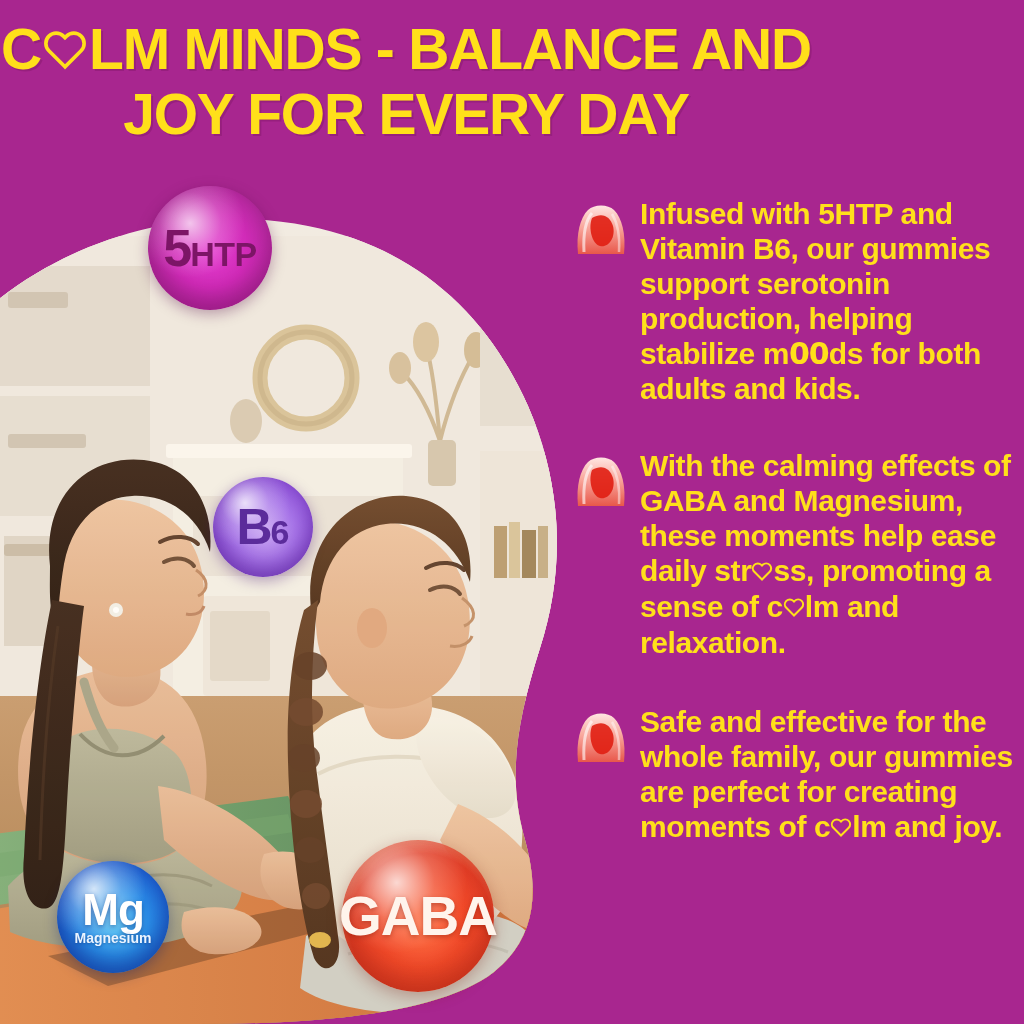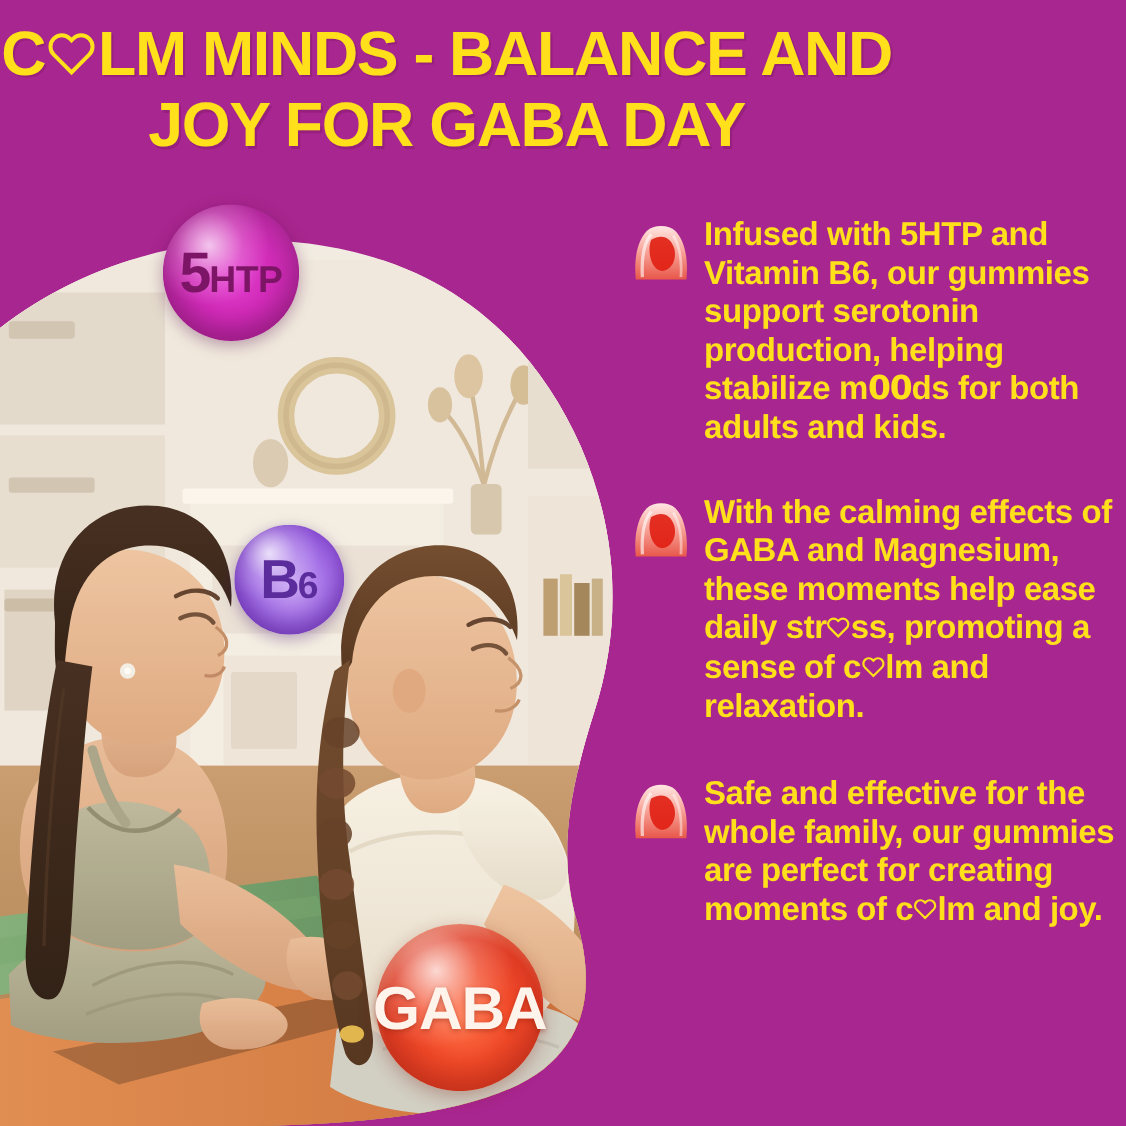--- a/index.html
+++ b/index.html
@@ -319,21 +319,21 @@
 
         <rect x="0" y="0" width="592" height="828" fill="#FFD9A0" opacity=".07"></rect>
       </g>
     </svg>
   </div>
 
   <div class="title-wrap">
     <span class="title-line"><span>C</span><span class="hrt"><svg width="46" height="46" viewBox="0 0 24 24">
             <path d="M12 21.3 3.6 12.9C1.5 10.8 1.5 7.4 3.6 5.3c2.1-2.1 5.5-2.1 7.6 0l.8.8.8-.8c2.1-2.1 5.5-2.1 7.6 0 2.1 2.1 2.1 5.5 0 7.6L12 21.3z" fill="none" stroke="#FFE01A" stroke-width="1.9"></path>
           </svg></span><span>LM MINDS - BALANCE AND</span></span>
-    <span class="title-line">JOY FOR GABA DAY</span>
+    <span class="title-line">JOY FOR EVERY DAY</span>
   </div>
 
   <div class="bubble" id="b-5htp">
     <span class="gloss"></span>
     <span class="blabel">
       <span class="n5">5</span>
         <span class="htp">HTP</span>
     </span>
   </div>
 
@@ -343,20 +343,25 @@
       <span class="bB">B</span>
         <span class="b6">6</span>
     </span>
   </div>
 
   <div class="bubble" id="b-gaba">
     <span class="gloss"></span>
     <span class="blabel">GABA</span>
   </div>
 
+  <div class="bubble" id="b-mg">
+    <span class="gloss"></span>
+    <span class="mgtext">Mg</span>
+    <span class="mgsub">Magnesium</span>
+  </div>
 
   <div class="copy-col">
 
     <div class="copy-item" id="item-1">
       <span class="gummy-ic">
         <svg width="58" height="52" viewBox="0 0 58 52">
           <defs>
             <linearGradient id="gum1" x1="0" y1="0" x2="0" y2="1">
               <stop offset="0%" stop-color="#FFE6E2"></stop>
               <stop offset="45%" stop-color="#F9A79C"></stop>

